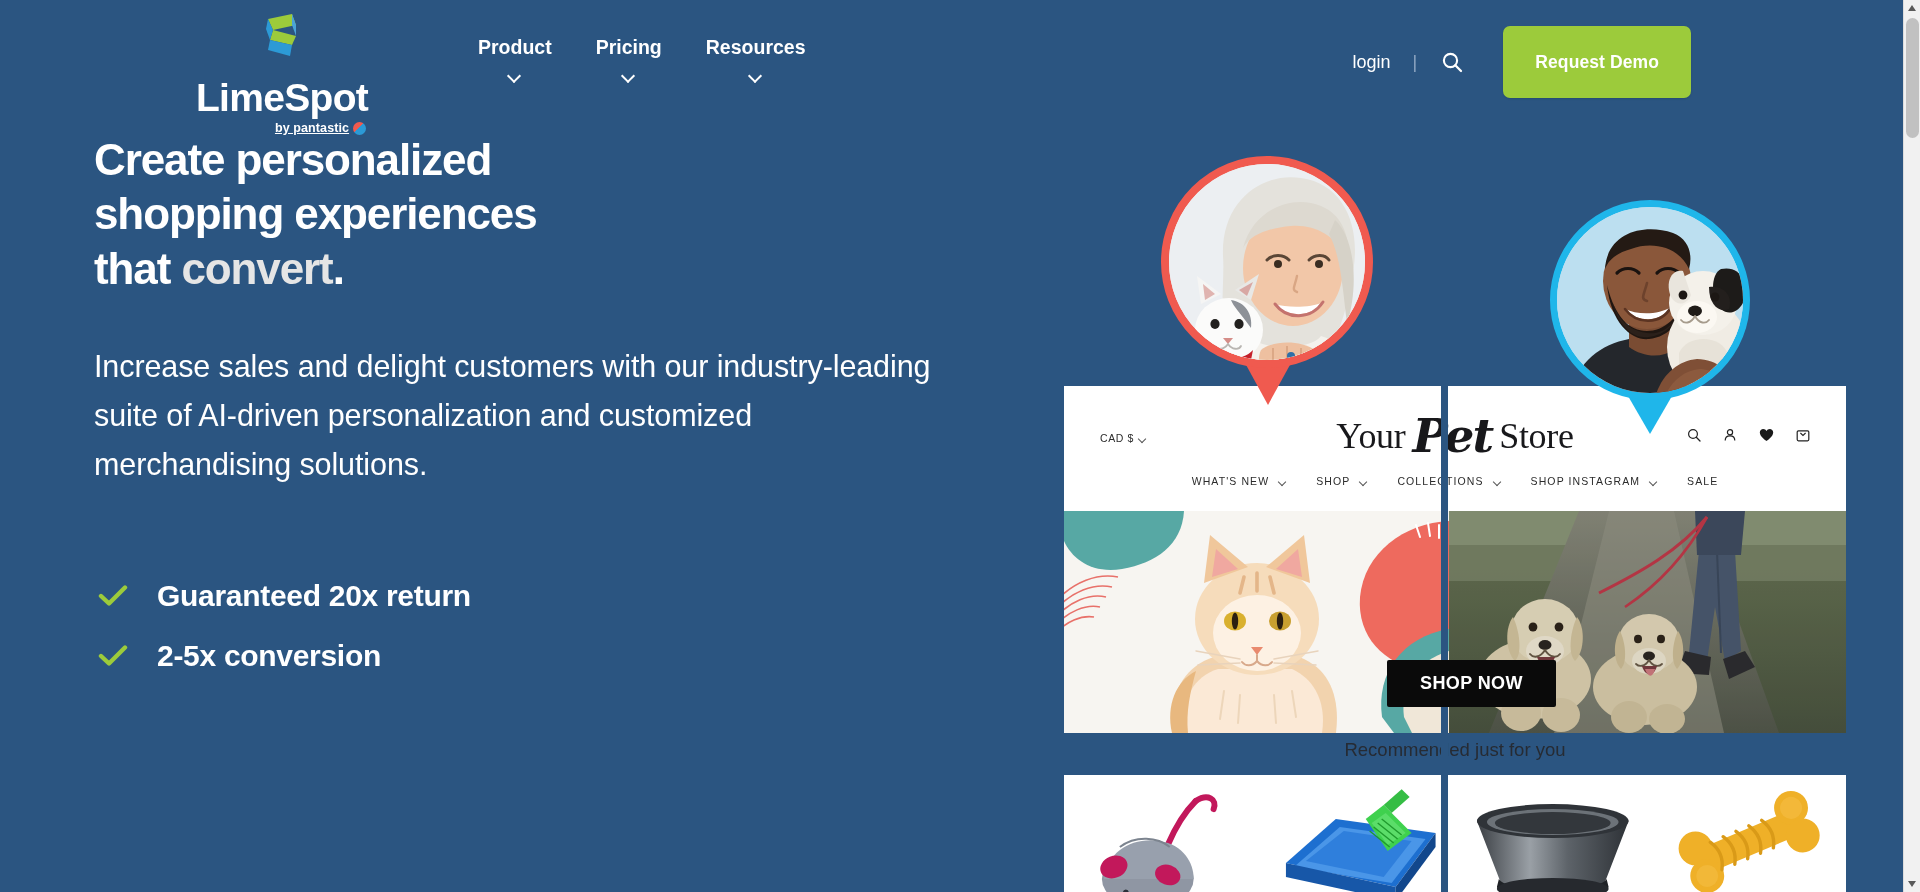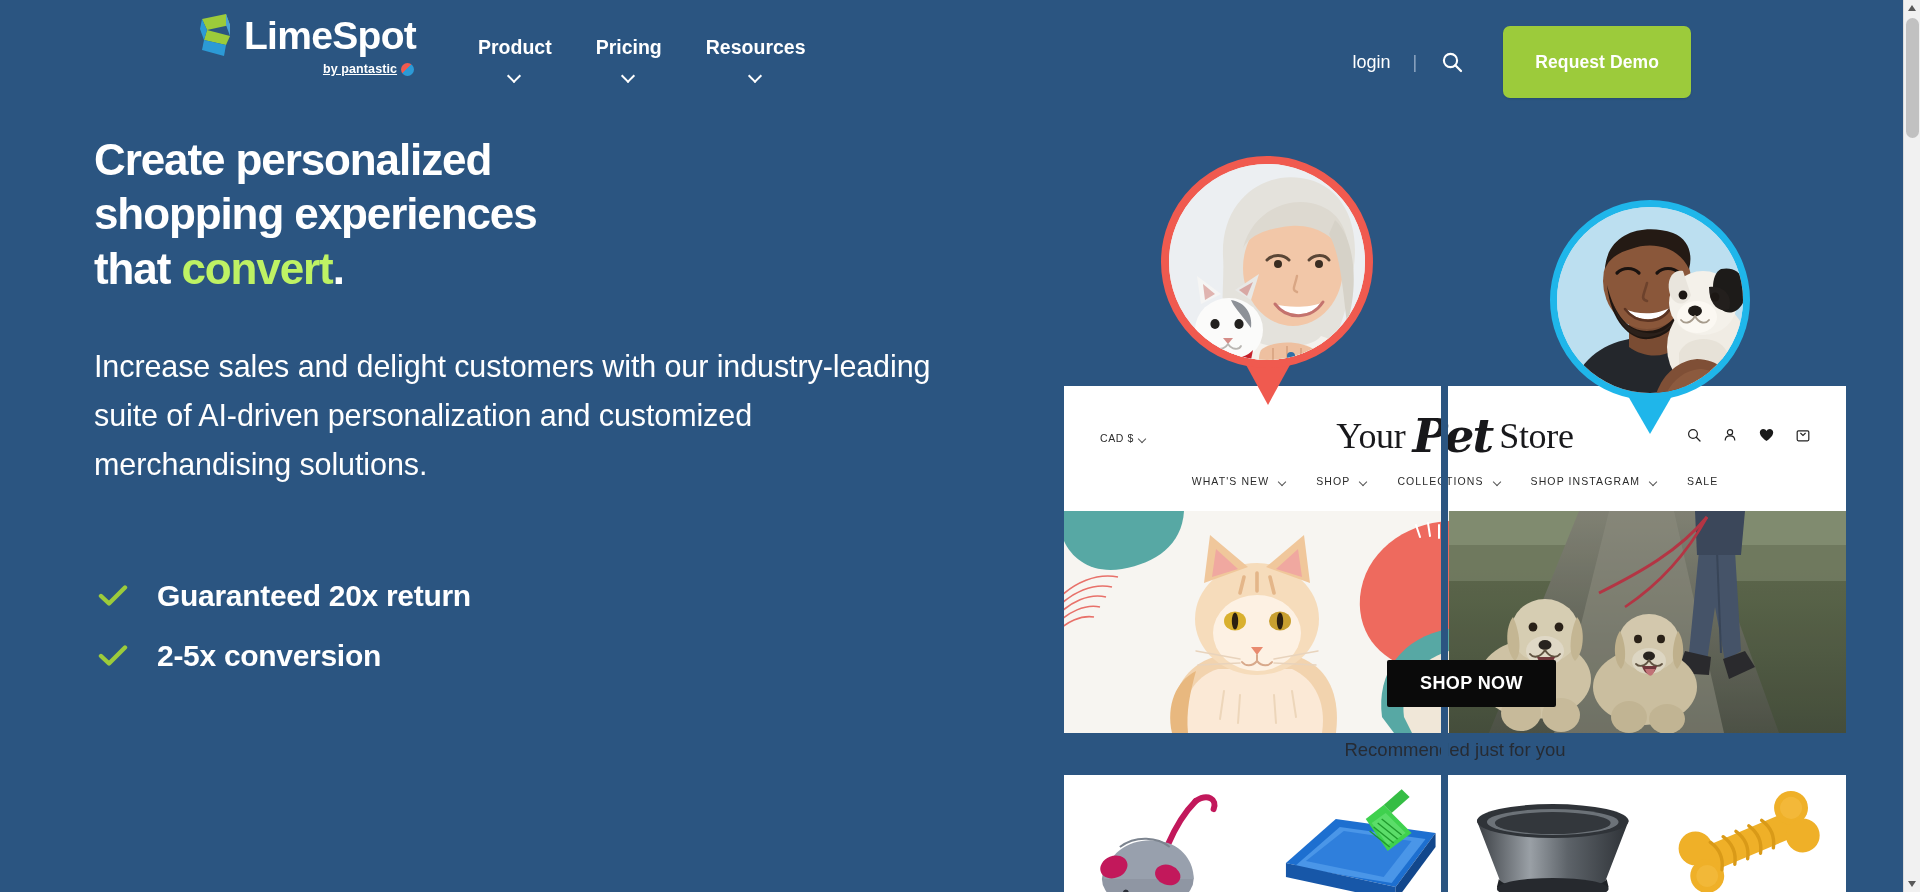--- a/index.html
+++ b/index.html
@@ -46,21 +46,21 @@
   .header {
     position: absolute; top: 0; left: 0;
     width: 1903px; height: 106px;
     display: flex; align-items: center;
     z-index: 40;
   }
   .logo-block {
     position: absolute; left: 196px; top: 12px;
     display: flex; flex-direction: column; align-items: flex-start;
   }
-  .logo-row { display: flex; align-items: center; gap: 8px; }
+  .logo-row { display: flex; align-items: center; gap: 20px; flex-direction: column; }
   .logo-mark {
     width: 40px; height: 46px; position: relative;
   }
   .logo-mark svg { display:block; }
   .logo-word {
     color: #ffffff; font-size: 39px; font-weight: 700;
     letter-spacing: -0.7px; line-height: 1;
   }
   .logo-sub {
     align-self: flex-end;
@@ -121,21 +121,21 @@
   }
 
   
   .hero-left {
     position: absolute; left: 94px; top: 133px; width: 840px;
   }
   .headline {
     color: #ffffff; font-size: 44px; font-weight: 700;
     line-height: 1.235; letter-spacing: -1.1px;
   }
-  .headline .accent { color: #bef264; }
+  .headline .accent { color: #e5e5e5; }
   .subhead {
     margin-top: 46px;
     color: #ffffff; font-size: 30.5px; font-weight: 400;
     line-height: 1.61; letter-spacing: -0.1px; max-width: 890px;
   }
   .bullets { margin-top: 90px; }
   .bullet {
     display: flex; align-items: center; gap: 0px; margin-bottom: 26px;
   }
   .check {

